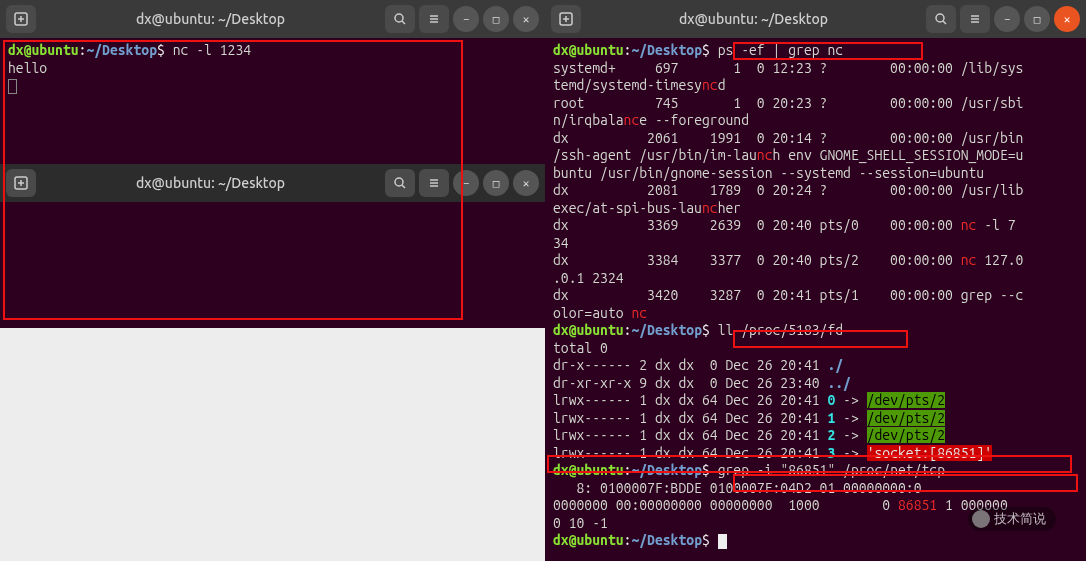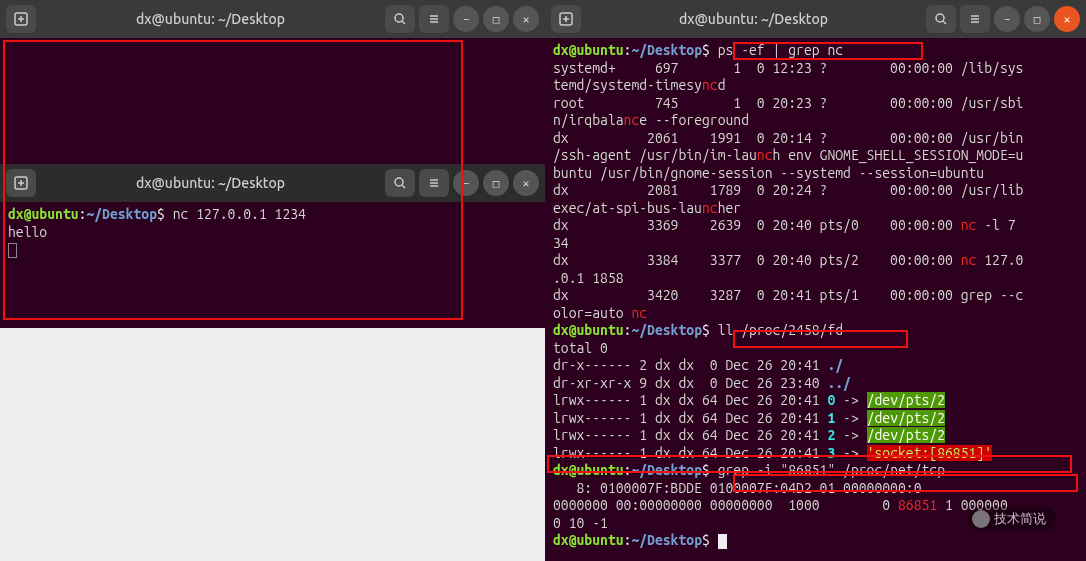--- a/index.html
+++ b/index.html
@@ -22,22 +22,22 @@
   .left .window { height: 164px; }
   .left .window:first-child .term-body { height:125px; }
   .left .window:nth-child(2) .term-body { height:125px; }
   .left .window + .window { border-top: none; }
   .prompt-user { color:#8ae234; font-weight:bold; }
   .prompt-path { color:#729fcf; font-weight:bold; }
   .prompt-white { color:#eeeeec; }
   .redbox { border:2px solid #e11; position:absolute; pointer-events:none; }
   .hl-red { color:#ef2929; font-weight:normal;}
   .hl-teal { color:#34e2e2; font-weight:bold;}
-  .bg-green { background:#4e9a06; color:#ffffff; }
-  .bg-red { background:#cc0000; color:#bef264;}
+  .bg-green { background:#4e9a06; color:#000000; }
+  .bg-red { background:#cc0000; color:#e5e5e5;}
   .cursor { display:inline-block; width:9px; height:15px; background:#eee; vertical-align:middle;}
   .cursor-empty { display:inline-block; width:9px; height:15px; border:1px solid #888; vertical-align:middle;}
   .watermark { position:absolute; right:30px; bottom:30px; background:rgba(0,0,0,.35); color:#ddd; font-family:sans-serif; font-size:13px; padding:3px 10px 3px 26px; border-radius:22px; display:flex; align-items:center; gap:6px; opacity:.85;}
   .watermark::before { content:""; width:18px; height:18px; border-radius:50%; background:#888; position:absolute; left:4px; top:3px;}
   .below-left { background:#ededed; flex:1;}
   svg { display:block;}
 </style>
 </head>
 <body>
 
@@ -67,20 +67,23 @@
                 <line x1="3" y1="4" x2="11" y2="4" stroke="#ccc" stroke-width="1.5"></line>
                 <line x1="3" y1="7" x2="11" y2="7" stroke="#ccc" stroke-width="1.5"></line>
                 <line x1="3" y1="10" x2="11" y2="10" stroke="#ccc" stroke-width="1.5"></line>
               </svg>
             </div>
           <div class="win-btn">−</div>
           <div class="win-btn">□</div>
           <div class="win-btn win-close">✕</div>
         </div>
       </div>
+      <div class="term-body"><span class="prompt-user">dx@ubuntu</span><span class="prompt-white">:</span><span class="prompt-path">~/Desktop</span><span class="prompt-white">$ </span><span>nc -l 1234</span>
+<span>hello</span>
+<span class="cursor-empty"></span></div>
     </div>
 
     <div class="window">
       <div class="titlebar">
         <div class="tb-left">
           <div class="tb-btn">
               <svg width="14" height="14">
                 <rect x="1" y="1" width="12" height="12" rx="2" fill="none" stroke="#ccc" stroke-width="1.5"></rect>
                 <line x1="7" y1="4" x2="7" y2="10" stroke="#ccc" stroke-width="1.5"></line>
                 <line x1="4" y1="7" x2="10" y2="7" stroke="#ccc" stroke-width="1.5"></line>
@@ -100,23 +103,20 @@
                 <line x1="3" y1="4" x2="11" y2="4" stroke="#ccc" stroke-width="1.5"></line>
                 <line x1="3" y1="7" x2="11" y2="7" stroke="#ccc" stroke-width="1.5"></line>
                 <line x1="3" y1="10" x2="11" y2="10" stroke="#ccc" stroke-width="1.5"></line>
               </svg>
             </div>
           <div class="win-btn">−</div>
           <div class="win-btn">□</div>
           <div class="win-btn win-close">✕</div>
         </div>
       </div>
-      <div class="term-body"><span class="prompt-user">dx@ubuntu</span><span class="prompt-white">:</span><span class="prompt-path">~/Desktop</span><span class="prompt-white">$ </span><span>nc 127.0.0.1 1234</span>
-<span>hello</span>
-<span class="cursor-empty"></span></div>
     </div>
     <div class="below-left"></div>
     <div class="redbox" style="left:3px; top:40px; width:460px; height:280px;"></div>
   </div>
 
   <div class="right">
     <div class="window" style="height:100%">
       <div class="titlebar">
         <div class="tb-left">
           <div class="tb-btn">
@@ -153,24 +153,24 @@
 <span>root         745       1  0 20:23 ?        00:00:00 /usr/sbi</span>
 <span>n/irqbala</span><span class="hl-red">nc</span><span>e --foreground</span>
 <span>dx          2061    1991  0 20:14 ?        00:00:00 /usr/bin</span>
 <span>/ssh-agent /usr/bin/im-lau</span><span class="hl-red">nc</span><span>h env GNOME_SHELL_SESSION_MODE=u</span>
 <span>buntu /usr/bin/gnome-session --systemd --session=ubuntu</span>
 <span>dx          2081    1789  0 20:24 ?        00:00:00 /usr/lib</span>
 <span>exec/at-spi-bus-lau</span><span class="hl-red">nc</span><span>her</span>
 <span>dx          3369    2639  0 20:40 pts/0    00:00:00 </span><span class="hl-red">nc</span><span> -l 7</span>
 <span>34</span>
 <span>dx          3384    3377  0 20:40 pts/2    00:00:00 </span><span class="hl-red">nc</span><span> 127.0</span>
-<span>.0.1 1858</span>
+<span>.0.1 2324</span>
 <span>dx          3420    3287  0 20:41 pts/1    00:00:00 grep --c</span>
 <span>olor=auto </span><span class="hl-red">nc</span>
-<span class="prompt-user">dx@ubuntu</span><span class="prompt-white">:</span><span class="prompt-path">~/Desktop</span><span class="prompt-white">$ </span><span>ll /proc/2458/fd</span>
+<span class="prompt-user">dx@ubuntu</span><span class="prompt-white">:</span><span class="prompt-path">~/Desktop</span><span class="prompt-white">$ </span><span>ll /proc/5183/fd</span>
 <span>total 0</span>
 <span>dr-x------ 2 dx dx  0 Dec 26 20:41 </span><span class="prompt-path">./</span>
 <span>dr-xr-xr-x 9 dx dx  0 Dec 26 23:40 </span><span class="prompt-path">../</span>
 <span>lrwx------ 1 dx dx 64 Dec 26 20:41 </span><span class="hl-teal">0</span><span> -&gt; </span><span class="bg-green">/dev/pts/2</span>
 <span>lrwx------ 1 dx dx 64 Dec 26 20:41 </span><span class="hl-teal">1</span><span> -&gt; </span><span class="bg-green">/dev/pts/2</span>
 <span>lrwx------ 1 dx dx 64 Dec 26 20:41 </span><span class="hl-teal">2</span><span> -&gt; </span><span class="bg-green">/dev/pts/2</span>
 <span>lrwx------ 1 dx dx 64 Dec 26 20:41 </span><span class="hl-teal">3</span><span> -&gt; </span><span class="bg-red">'socket:[86851]'</span>
 <span class="prompt-user">dx@ubuntu</span><span class="prompt-white">:</span><span class="prompt-path">~/Desktop</span><span class="prompt-white">$ </span><span>grep -i "86851" /proc/net/tcp</span>
 <span>   8: 0100007F:BDDE 0100007F:04D2 01 00000000:0</span>
 <span>0000000 00:00000000 00000000  1000        0 </span><span class="hl-red">86851</span><span> 1 000000</span>

